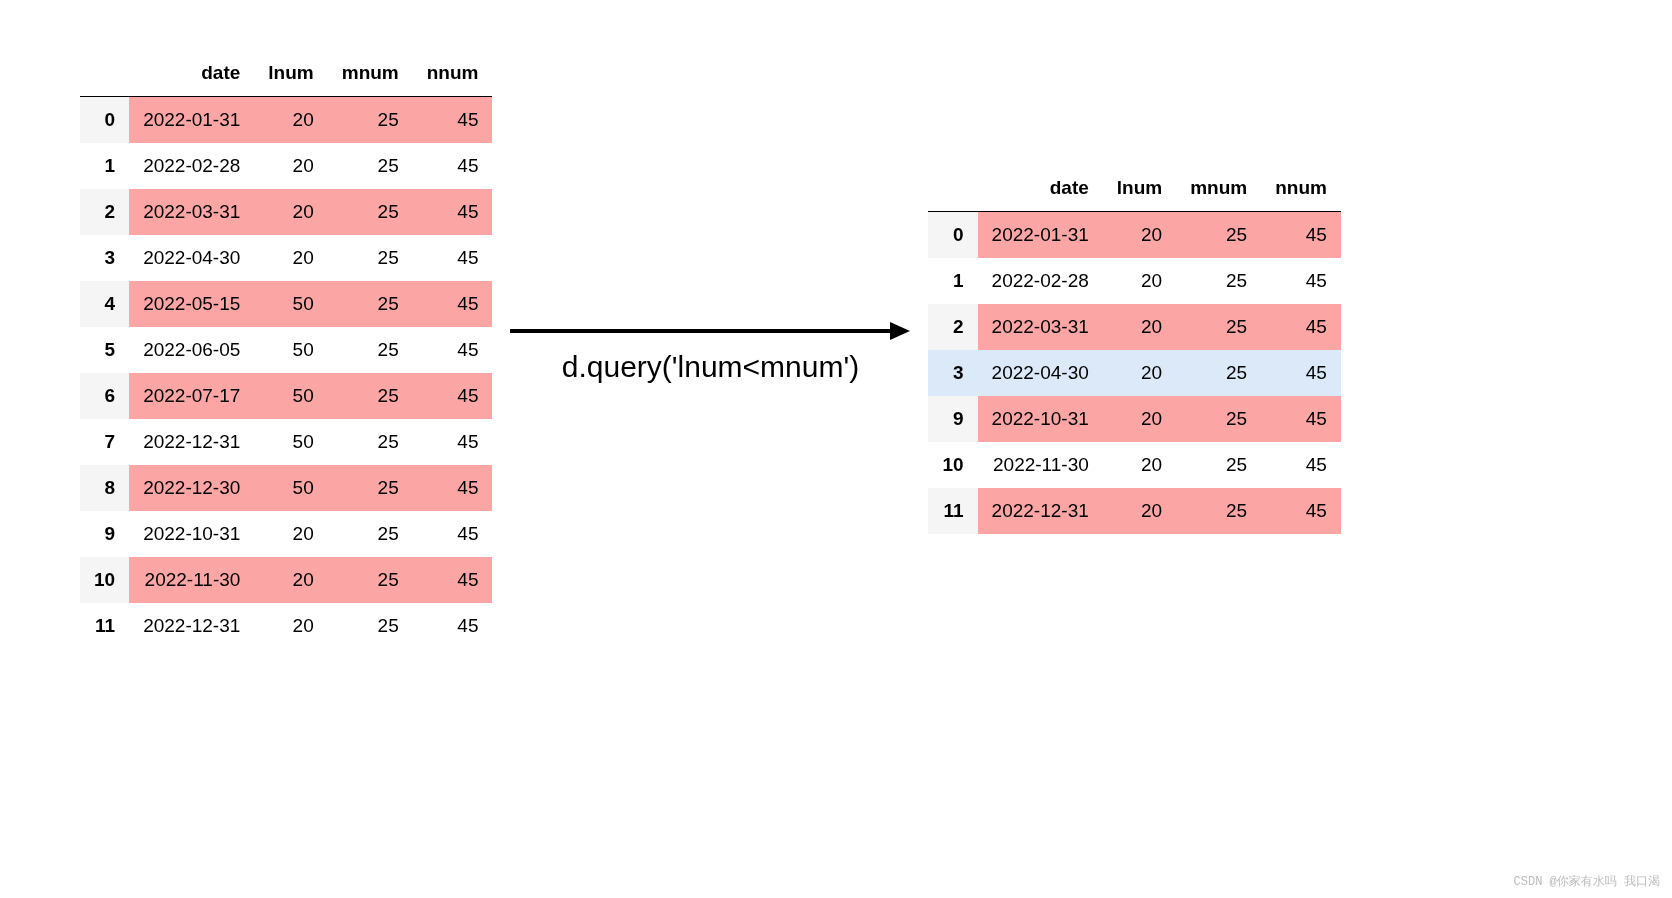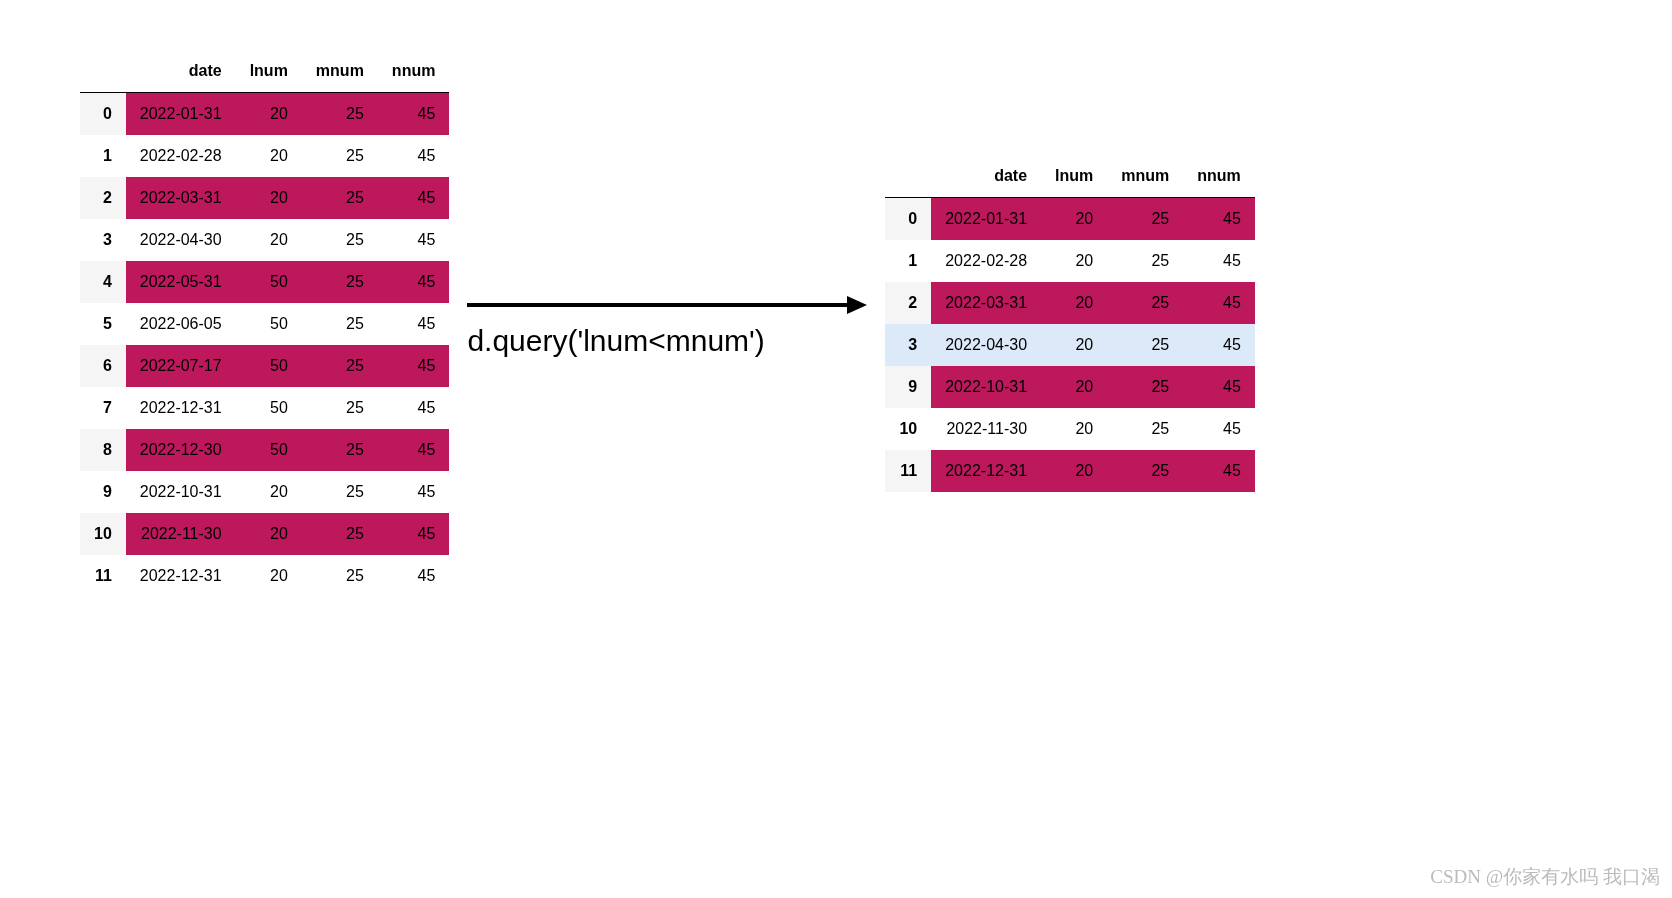--- a/index.html
+++ b/index.html
@@ -15,65 +15,65 @@
     .layout {
       display: flex;
       align-items: center;
       gap: 10px;
     }
     .col-left { flex: 0 0 auto; }
     .col-mid {
       flex: 0 0 auto;
       display: flex;
       flex-direction: column;
-      align-items: flex-start;
+      align-items: center;
       gap: 4px;
       padding: 0 8px;
     }
     .col-right { flex: 0 0 auto; }
     table.dataframe {
       border-collapse: collapse;
-      font-size: 16px;
+      font-size: 19px;
       color: #000;
     }
     table.dataframe th, table.dataframe td {
       padding: 12px 14px;
       text-align: right;
       border: none;
     }
     table.dataframe thead th {
       border-bottom: 1.5px solid #000;
       font-weight: 700;
       text-align: right;
     }
     table.dataframe thead th:first-child {
       border-bottom: 1.5px solid #000;
     }
     table.dataframe tbody th {
       font-weight: 700;
       text-align: right;
       padding-right: 14px;
     }
-    table.dataframe tbody tr.even td { background: #be185d; }
+    table.dataframe tbody tr.even td { background: #fca5a5; }
     table.dataframe tbody tr.even th { background: #f5f5f5; }
     table.dataframe tbody tr.highlight td { background: #dbe9f8; }
     table.dataframe tbody tr.highlight th { background: #dbe9f8; }
     .arrow-svg { display: block; }
     .query-text {
       font-size: 30px;
       font-family: Helvetica, Arial, sans-serif;
       color: #000;
     }
     .watermark {
       position: absolute;
       bottom: 8px;
       right: 12px;
       color: #bbb;
-      font-size: 19px;
-      font-family: Liberation Serif, serif;
+      font-size: 12px;
+      font-family: Liberation Mono, monospace;
     }
   </style>
 </head>
 <body>
 
 <div class="layout">
   <div class="col-left">
     <table class="dataframe">
       <thead>
         <tr>
@@ -108,21 +108,21 @@
           </tr>
           <tr>
             <th>3</th>
             <td>2022-04-30</td>
             <td>20</td>
             <td>25</td>
             <td>45</td>
           </tr>
           <tr class="even">
             <th>4</th>
-            <td>2022-05-31</td>
+            <td>2022-05-15</td>
             <td>50</td>
             <td>25</td>
             <td>45</td>
           </tr>
           <tr>
             <th>5</th>
             <td>2022-06-05</td>
             <td>50</td>
             <td>25</td>
             <td>45</td>

